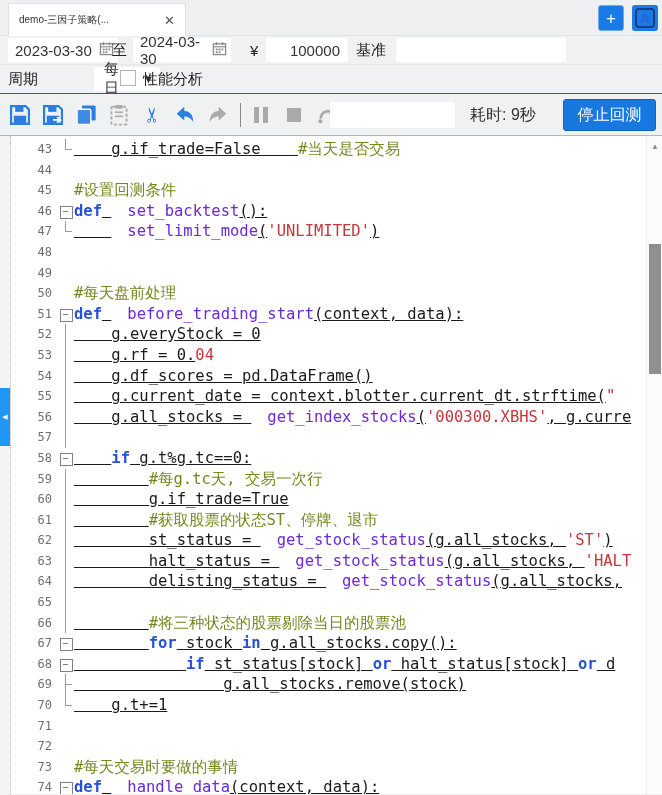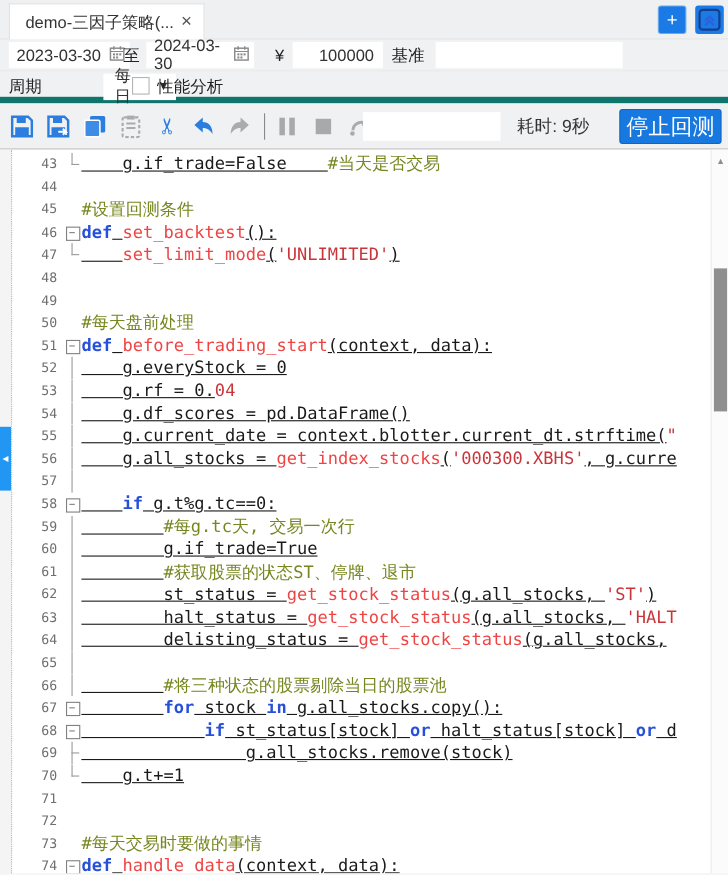--- a/index.html
+++ b/index.html
@@ -4,58 +4,58 @@
 <style>
   * { box-sizing: border-box; margin: 0; padding: 0; }
   html,body { width:662px; height:795px; overflow:hidden; }
   body { font-family:"Liberation Sans","DejaVu Sans",sans-serif; background:#f0f1f2; }
   .app { position:relative; width:662px; height:795px; background:#f0f1f2; }
 
   
   .tabbar { position:relative; height:36px; background:#eef0f1; border-bottom:1px solid #e2e2e2; }
   .tab { position:absolute; left:8px; top:3px; width:178px; height:33px; background:#ffffff;
          display:flex; align-items:center; padding:0 10px; border:1px solid #e0e0e0; border-bottom:none; }
-  .tab-title { font-size:15px; color:#333; white-space:nowrap; overflow:hidden; flex:1;text-align:right; }
+  .tab-title { font-size:10px; color:#333; white-space:nowrap; overflow:hidden; flex:1; }
   .tab-close { font-size:13px; color:#555; margin-left:6px; cursor:pointer; }
   .tb-btn { position:absolute; top:5px; width:26px; height:26px; background:#1a7ae6; border-radius:3px;
             display:flex; align-items:center; justify-content:center; }
   .tb-add { right:38px; border:1px solid #6aa9f0; color:#fff; font-size:17px; line-height:1; }
   .tb-collapse { right:4px; }
   .tb-collapse .inner { width:20px; height:20px; border:2px solid #163e8f; border-radius:4px;
             display:flex; align-items:center; justify-content:center; }
 
   
   .prow { position:relative; height:29px; background:#f0f1f2; }
   .prow1 { border-bottom:1px solid #e6e6e6; }
   .field { position:absolute; top:2px; height:24px; background:#fff; display:flex; align-items:center;
            font-size:15px; color:#333; }
   .lbl { position:absolute; top:2px; height:24px; display:flex; align-items:center; font-size:15px; color:#222; }
   .date-field { padding:0 4px 0 7px; justify-content:space-between; }
   .cal-icon { margin-left:6px; flex:0 0 auto; }
   .amount-field { justify-content:flex-end; padding-right:8px;align-items:center; }
   .dd-field { padding:0 6px 0 10px; justify-content:space-between; }
   .dd-arrow { font-size:11px; color:#333; margin-left:10px; }
   .checkbox { position:absolute; top:5px; width:16px; height:16px; background:#fff; border:1px solid #b5b5b5; }
-  .prow2 { border-bottom:6px solid #0f766e; }
+  .prow2 { border-bottom:1px solid #0f766e; }
 
   
   .toolbar { position:relative; height:42px; background:#f0f1f2; border-bottom:1px solid #b5b5b5;
              display:flex; align-items:center; }
   .ticon { width:26px; height:26px; margin-left:7px; display:flex; align-items:center; justify-content:center; }
   .ticon svg { display:block; }
   .tdivider { width:1px; height:24px; background:#8a8a8a; margin-left:9px; }
   .pause-bars { display:flex; gap:4px; }
   .pause-bars i { display:block; width:5px; height:16px; background:#a9a9a9; }
   .stop-square { width:14px; height:14px; background:#a9a9a9; }
   .cut-glyph { font-size:20px; color:#2b7de0; transform:rotate(-90deg); display:inline-block; }
   .progress { position:absolute; left:330px; top:8px; width:125px; height:26px; background:#fff; }
   .elapsed { position:absolute; left:470px; top:0; height:42px; display:flex; align-items:center;
              font-size:16px; color:#333; }
   .stop-bt { position:absolute; right:6px; top:5px; width:93px; height:32px; background:#1778e0;
-             color:#fff; font-size:20px; border:1px solid #0f64c4; border-radius:3px;
+             color:#fff; font-size:16px; border:1px solid #0f64c4; border-radius:3px;
              display:flex; align-items:center; justify-content:center; cursor:pointer; }
 
   
   .editor { position:relative; height:658px; background:#fff; overflow:hidden; }
   .margin-strip { position:absolute; left:0; top:0; bottom:0; width:11px; background:#f4f4f4;
                   border-right:1px dotted #b8b8b8; }
   .code-scroll { position:absolute; left:12px; top:0; right:16px; bottom:0; overflow:hidden; padding-top:3px; }
   .code-row { display:flex; height:20.6px; white-space:pre; overflow:hidden; }
   .line-num { width:46px; flex:0 0 46px; text-align:right; padding-right:6px;
               font-family:"DejaVu Sans Mono",monospace; font-size:12px; color:#6f6f6f; line-height:20.6px; }
@@ -64,21 +64,21 @@
   .fold-end::before { content:''; position:absolute; left:7px; top:0; height:11px; width:1px; background:#9a9a9a; }
   .fold-end::after  { content:''; position:absolute; left:7px; top:10px; width:7px; height:1px; background:#9a9a9a; }
   .fold-tee::before { content:''; position:absolute; left:7px; top:0; bottom:0; width:1px; background:#9a9a9a; }
   .fold-tee::after  { content:''; position:absolute; left:7px; top:10px; width:7px; height:1px; background:#9a9a9a; }
   .fold-box::before { content:''; position:absolute; left:2px; top:5px; width:11px; height:11px;
                       background:#fff; border:1px solid #808080; }
   .fold-box::after  { content:''; position:absolute; left:5px; top:10px; width:5px; height:1px; background:#808080; }
   .code-text { font-family:"DejaVu Sans Mono",monospace; font-size:15.5px; line-height:20.6px; color:#1a1a1a;
                white-space:pre; }
   .tok-kw  { color:#2750d8; font-weight:bold; }
-  .tok-fn  { color:#ef4444; }
+  .tok-fn  { color:#6d28d9;margin-left:16px; }
   .tok-str { color:#c9353a; }
   .tok-com { color:#76871f; }
   .tok-num { color:#c9353a; }
   .tok-plain { color:#1a1a1a;text-decoration:underline; }
 
   
   .vscroll { position:absolute; right:0; top:0; bottom:0; width:16px; background:#fbfbfb; border-left:1px solid #ebebeb; }
   .vscroll-up { position:absolute; top:6px; left:0; width:16px; text-align:center; font-size:8px; color:#8d8d8d; }
   .vthumb { position:absolute; left:2px; width:12px; top:108px; height:130px; background:#8f8f8f; }
 

